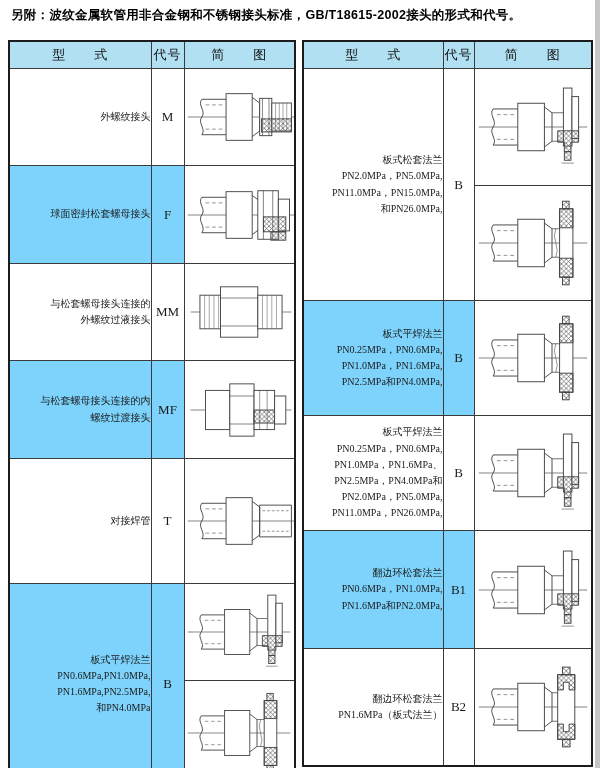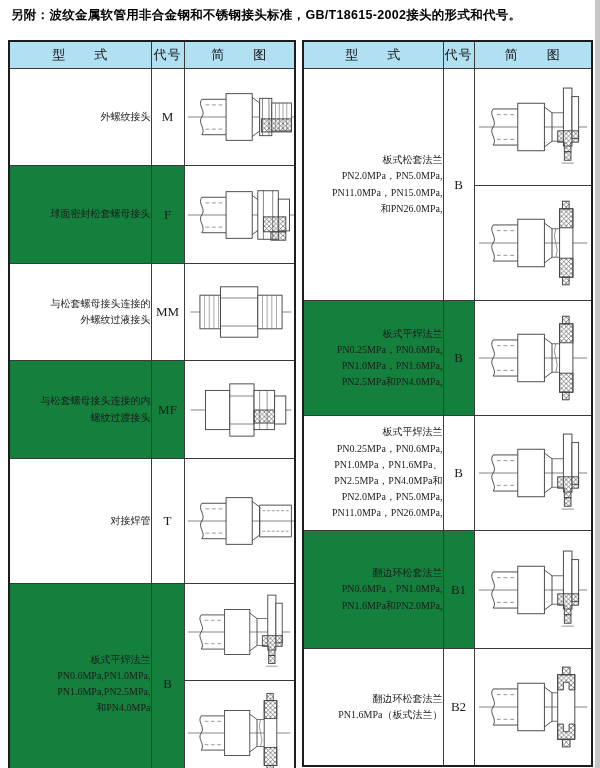--- a/index.html
+++ b/index.html
@@ -26,21 +26,21 @@
   .jointtbl th{
     background:#b2e0f3;font-weight:normal;font-size:13px;height:26px;
     letter-spacing:1px;color:#111;
   }
   .type-cell{
     font-size:10px;line-height:1.62;padding:4px 4px 4px 8px;
     white-space:pre-line;text-align:right;
   }
   .code-cell{font-size:13px;text-align:center;}
   .diag-cell{text-align:center;background:#fff;}
-  tr.yellow td{background:#15803d;}
+  tr.yellow td{background:#7dd3fc;}
   tr.yellow td.diag-cell{background:#fff;}
   .diag-cell svg{display:block;margin:0 auto;}
 </style>
 </head>
 <body>
 
 <svg width="0" height="0" style="position:absolute" aria-hidden="true">
   <defs>
     <pattern id="xh" width="5" height="5" patternUnits="userSpaceOnUse">
       <path d="M0 0 L5 5 M5 0 L0 5" stroke="#555" stroke-width="0.7"></path>

